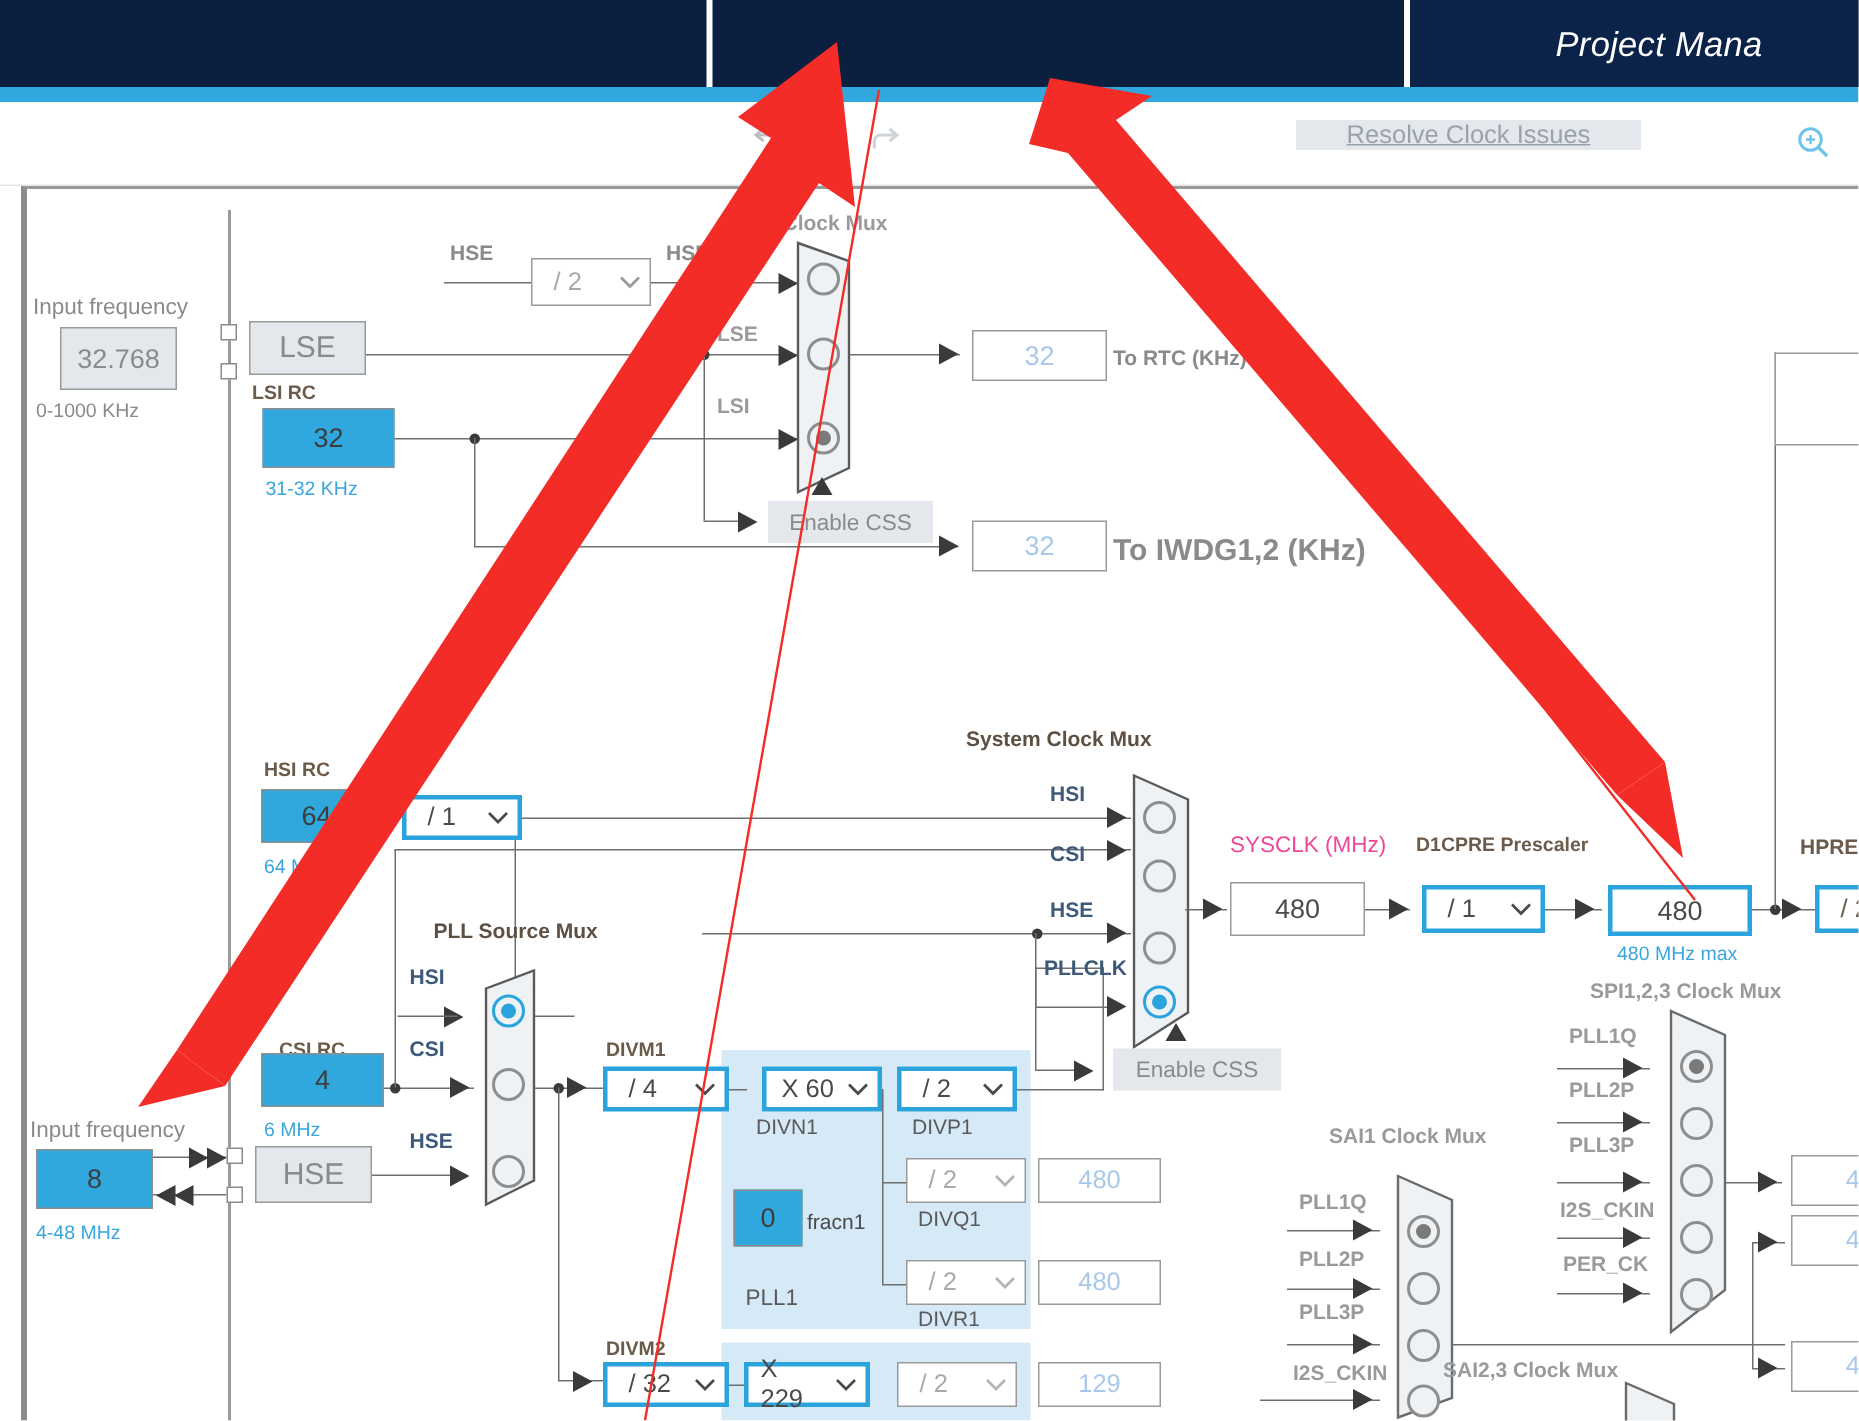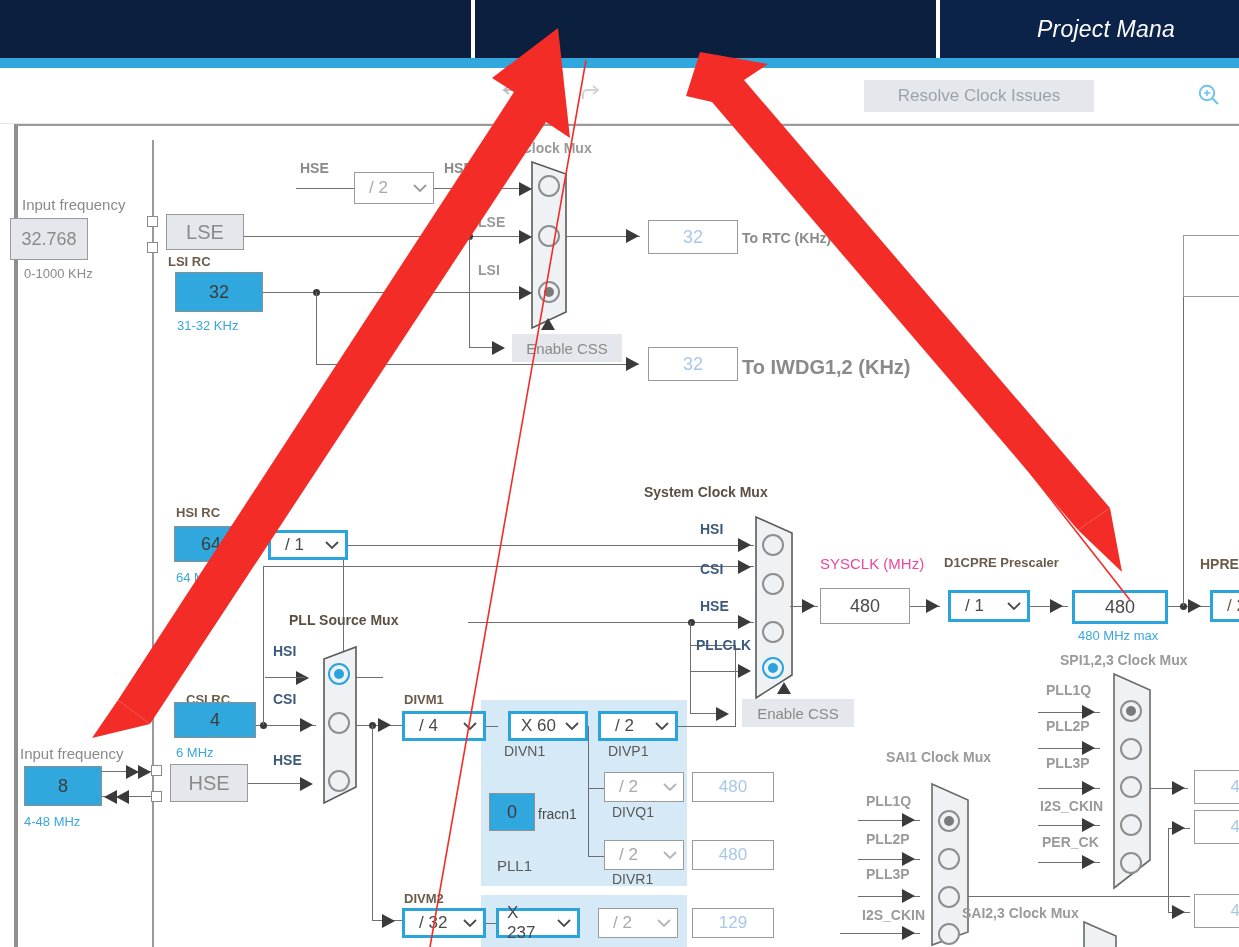--- a/index.html
+++ b/index.html
@@ -34,24 +34,24 @@
   
   .toolbar {
     position: absolute; left: 0; top: 68px; width: 1239px; height: 56px;
     background: #ffffff; border-bottom: 1px solid #e6e6e6;
   }
   .tb-icon {
     position: absolute; top: 78px; width: 34px; height: 34px;
     display: flex; align-items: center; justify-content: center;
   }
   .tb-btn {
-    position: absolute; top: 80px; height: 32px;
+    position: absolute; top: 80px; height: 20px;
     background: #e4e8ec; color: #9aa2ab;
     display: flex; align-items: center; justify-content: center;
-    font-size: 17px; border: none;
+    font-size: 17px; border: none; text-decoration: underline;
   }
 
   
   .canvas {
     position: absolute; left: 14px; top: 124px;
     width: 1225px; height: 823px;
     background: #ffffff;
     border-left: 4px solid #8d8d8d;
     border-top: 2px solid #9a9a9a;
   }
@@ -184,21 +184,21 @@
       <line x1="8" y1="11" x2="14" y2="11" stroke="#6ec4ea" stroke-width="1.6"></line>
       <line x1="11" y1="8" x2="11" y2="14" stroke="#6ec4ea" stroke-width="1.6"></line>
       <line x1="16" y1="16" x2="22" y2="22" stroke="#6ec4ea" stroke-width="2.2"></line>
     </svg>
   </div>
 
   <div class="canvas"></div>
   <div class="rail"></div>
 
   <div class="lbl plain" style="left:22px; top:196px;">Input frequency</div>
-  <div class="box grayfill" style="left:10px; top:218px; width:78px; height:42px;">32.768</div>
+  <div class="box grayfill" style="left:40px; top:218px; width:78px; height:42px;">32.768</div>
   <div class="lbl plain" style="left:24px; top:266px; font-size:13px;">0-1000 KHz</div>
 
   <div class="osc-term" style="left:147px; top:216px;"></div>
   <div class="osc-term" style="left:147px; top:242px;"></div>
   <div class="box grayfill" style="left:166px; top:214px; width:78px; height:36px; font-size:20px;">LSE</div>
 
   <div class="lbl" style="left:168px; top:254px;">LSI RC</div>
   <div class="box filled" style="left:175px; top:272px; width:88px; height:40px;">32</div>
   <div class="lbl blue" style="left:177px; top:318px;">31-32 KHz</div>
 
@@ -405,21 +405,21 @@
   <div class="sel blueborder" style="left:402px; top:908px; width:84px; height:30px;">
     <span class="val">/ 32</span>
     <span class="chev">
       <svg width="14" height="9" viewBox="0 0 14 9">
           <path d="M1 1 L7 7 L13 1" fill="none" stroke="#4a4a4a" stroke-width="1.8"></path>
         </svg>
     </span>
   </div>
   <div class="wire h" style="left:486px; top:923px; width:12px;"></div>
   <div class="sel blueborder" style="left:496px; top:908px; width:84px; height:30px;">
-    <span class="val" style="padding-left:8px;">X 237</span>
+    <span class="val" style="padding-left:8px;">X 229</span>
     <span class="chev">
       <svg width="14" height="9" viewBox="0 0 14 9">
           <path d="M1 1 L7 7 L13 1" fill="none" stroke="#4a4a4a" stroke-width="1.8"></path>
         </svg>
     </span>
   </div>
   <div class="sel dim" style="left:598px; top:908px; width:80px; height:30px;">
     <span class="val">/ 2</span>
     <span class="chev">
       <svg width="14" height="9" viewBox="0 0 14 9">

